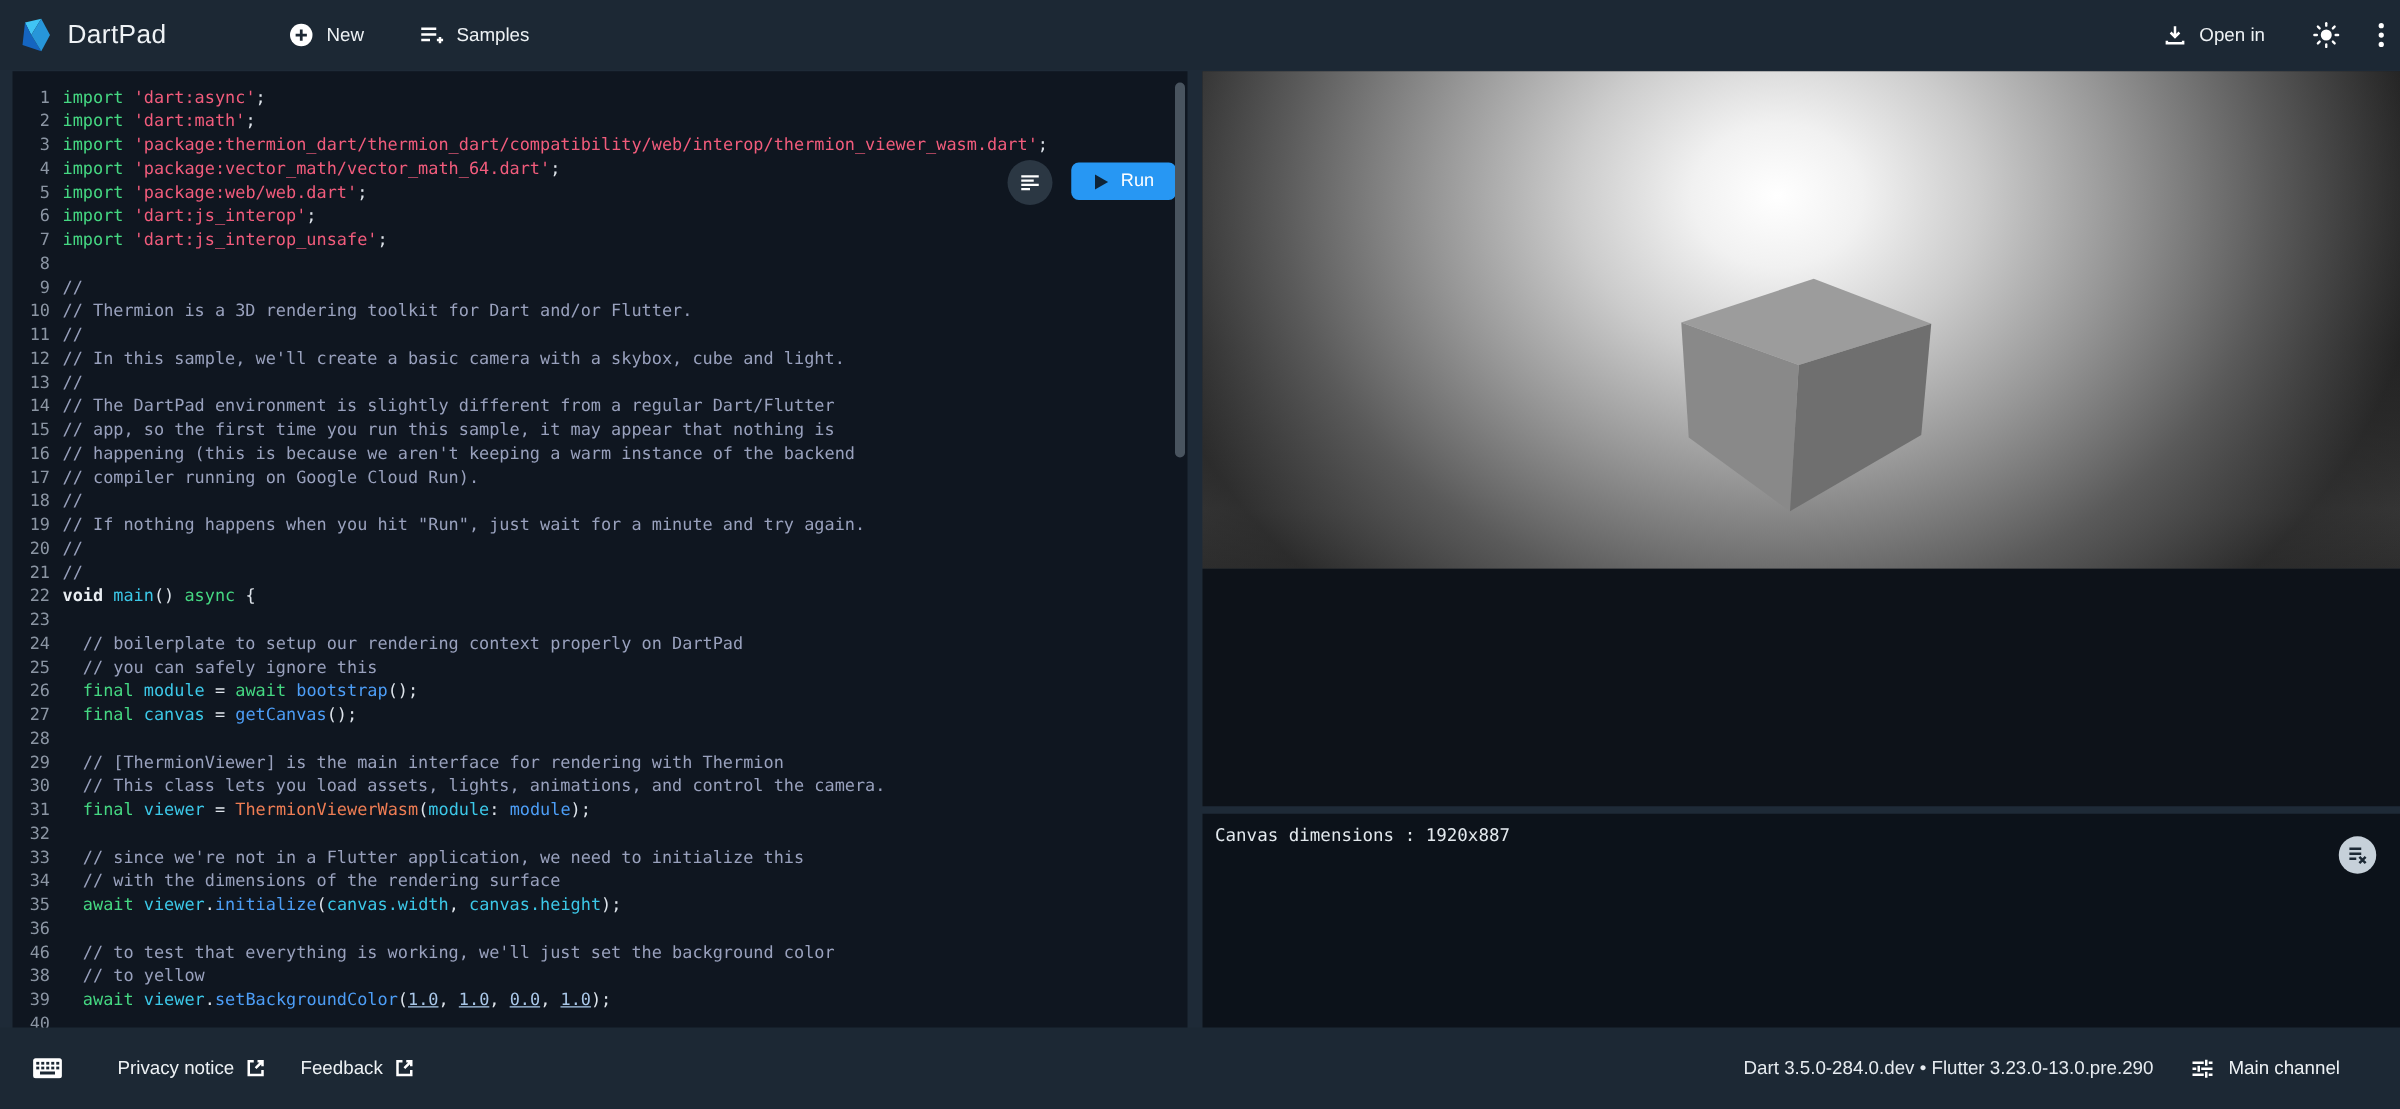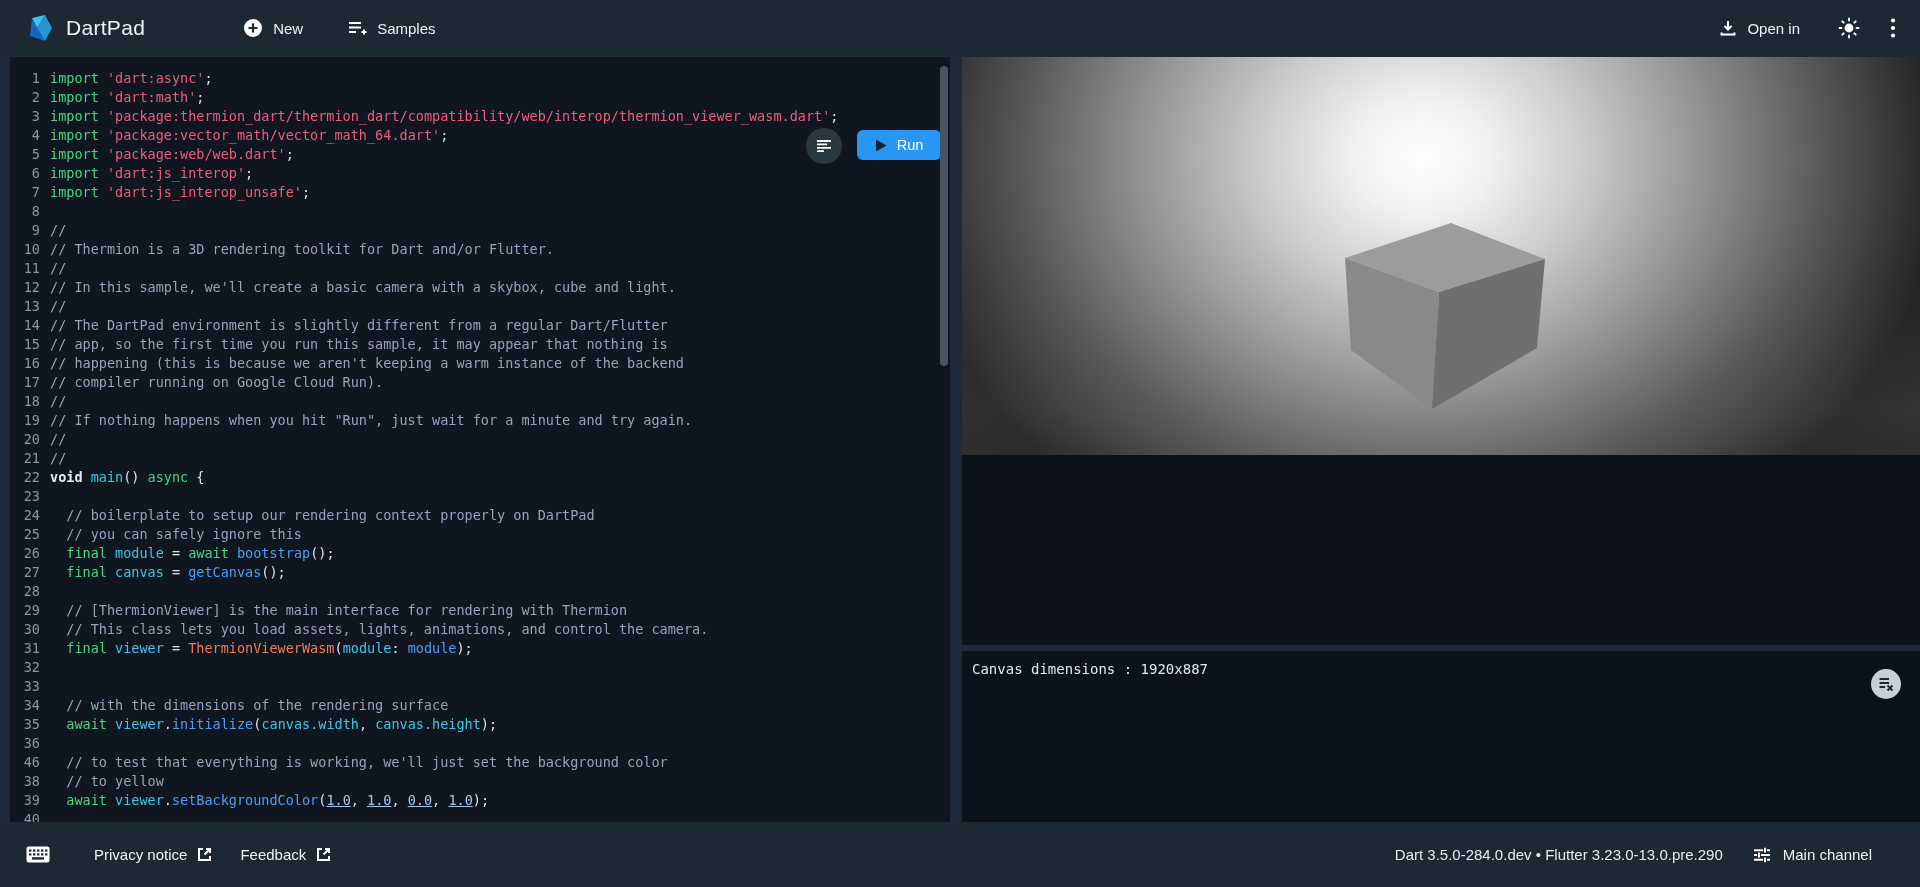--- a/index.html
+++ b/index.html
@@ -1,21 +1,21 @@
 <!DOCTYPE html>
 <html><head>
 <meta charset="utf-8">
 <style>
   * { margin:0; padding:0; box-sizing:border-box; }
   html,body { width:1920px; height:887px; overflow:hidden; }
   body { background:#1e2a37; font-family:"Liberation Sans", sans-serif; color:#e9eef3; position:relative; }
 
   
   .appbar { position:absolute; top:0; left:0; right:0; height:56px; background:#1c2834;
-            display:flex; align-items:center; padding:0 20px; }
+            display:flex; align-items:center; padding:0 8px; }
   .logo { width:26px; height:28px; margin-left:8px; }
   .app-title { font-size:21px; font-weight:500; color:#eef2f5; margin-left:12px; letter-spacing:.3px; }
   .bar-btn { display:flex; align-items:center; gap:10px; background:none; border:none; color:#eef2f5;
              font-size:15px; font-family:inherit; cursor:pointer; }
   .btn-new { margin-left:98px; }
   .btn-samples { margin-left:44px; }
   .bar-right { margin-left:auto; display:flex; align-items:center; }
   .btn-openin { margin-right:38px; }
   .icon-btn { background:none; border:none; cursor:pointer; display:flex; align-items:center; }
   .btn-brightness { margin-right:30px; }
@@ -159,21 +159,21 @@
       <div class="code-line"><span class="ln">23</span><span class="code-text"></span></div>
       <div class="code-line"><span class="ln">24</span><span class="code-text"><span class="tok-com">  // boilerplate to setup our rendering context properly on DartPad</span></span></div>
       <div class="code-line"><span class="ln">25</span><span class="code-text"><span class="tok-com">  // you can safely ignore this</span></span></div>
       <div class="code-line"><span class="ln">26</span><span class="code-text"><span class="tok-pun">  </span><span class="tok-kw">final</span><span class="tok-var"> module</span><span class="tok-pun"> = </span><span class="tok-kw">await</span><span class="tok-pun"> </span><span class="tok-fn">bootstrap</span><span class="tok-pun">();</span></span></div>
       <div class="code-line"><span class="ln">27</span><span class="code-text"><span class="tok-pun">  </span><span class="tok-kw">final</span><span class="tok-var"> canvas</span><span class="tok-pun"> = </span><span class="tok-fn">getCanvas</span><span class="tok-pun">();</span></span></div>
       <div class="code-line"><span class="ln">28</span><span class="code-text"></span></div>
       <div class="code-line"><span class="ln">29</span><span class="code-text"><span class="tok-com">  // [ThermionViewer] is the main interface for rendering with Thermion</span></span></div>
       <div class="code-line"><span class="ln">30</span><span class="code-text"><span class="tok-com">  // This class lets you load assets, lights, animations, and control the camera.</span></span></div>
       <div class="code-line"><span class="ln">31</span><span class="code-text"><span class="tok-pun">  </span><span class="tok-kw">final</span><span class="tok-var"> viewer</span><span class="tok-pun"> = </span><span class="tok-cls">ThermionViewerWasm</span><span class="tok-pun">(</span><span class="tok-var">module</span><span class="tok-pun">: </span><span class="tok-fn">module</span><span class="tok-pun">);</span></span></div>
       <div class="code-line"><span class="ln">32</span><span class="code-text"></span></div>
-      <div class="code-line"><span class="ln">33</span></div>
+      <div class="code-line"><span class="ln">33</span><span class="code-text"><span class="tok-com">  // since we're not in a Flutter application, we need to initialize this</span></span></div>
       <div class="code-line"><span class="ln">34</span><span class="code-text"><span class="tok-com">  // with the dimensions of the rendering surface</span></span></div>
       <div class="code-line"><span class="ln">35</span><span class="code-text"><span class="tok-pun">  </span><span class="tok-kw">await</span><span class="tok-var"> viewer</span><span class="tok-pun">.</span><span class="tok-fn">initialize</span><span class="tok-pun">(</span><span class="tok-var">canvas.width</span><span class="tok-pun">, </span><span class="tok-var">canvas.height</span><span class="tok-pun">);</span></span></div>
       <div class="code-line"><span class="ln">36</span><span class="code-text"></span></div>
       <div class="code-line"><span class="ln">46</span><span class="code-text"><span class="tok-com">  // to test that everything is working, we'll just set the background color</span></span></div>
       <div class="code-line"><span class="ln">38</span><span class="code-text"><span class="tok-com">  // to yellow</span></span></div>
       <div class="code-line"><span class="ln">39</span><span class="code-text"><span class="tok-pun">  </span><span class="tok-kw">await</span><span class="tok-var"> viewer</span><span class="tok-pun">.</span><span class="tok-fn">setBackgroundColor</span><span class="tok-pun">(</span><span class="tok-num">1.0</span><span class="tok-pun">, </span><span class="tok-num">1.0</span><span class="tok-pun">, </span><span class="tok-num">0.0</span><span class="tok-pun">, </span><span class="tok-num">1.0</span><span class="tok-pun">);</span></span></div>
       <div class="code-line"><span class="ln">40</span><span class="code-text"></span></div>
     </div>
 
   <button class="format-btn">

